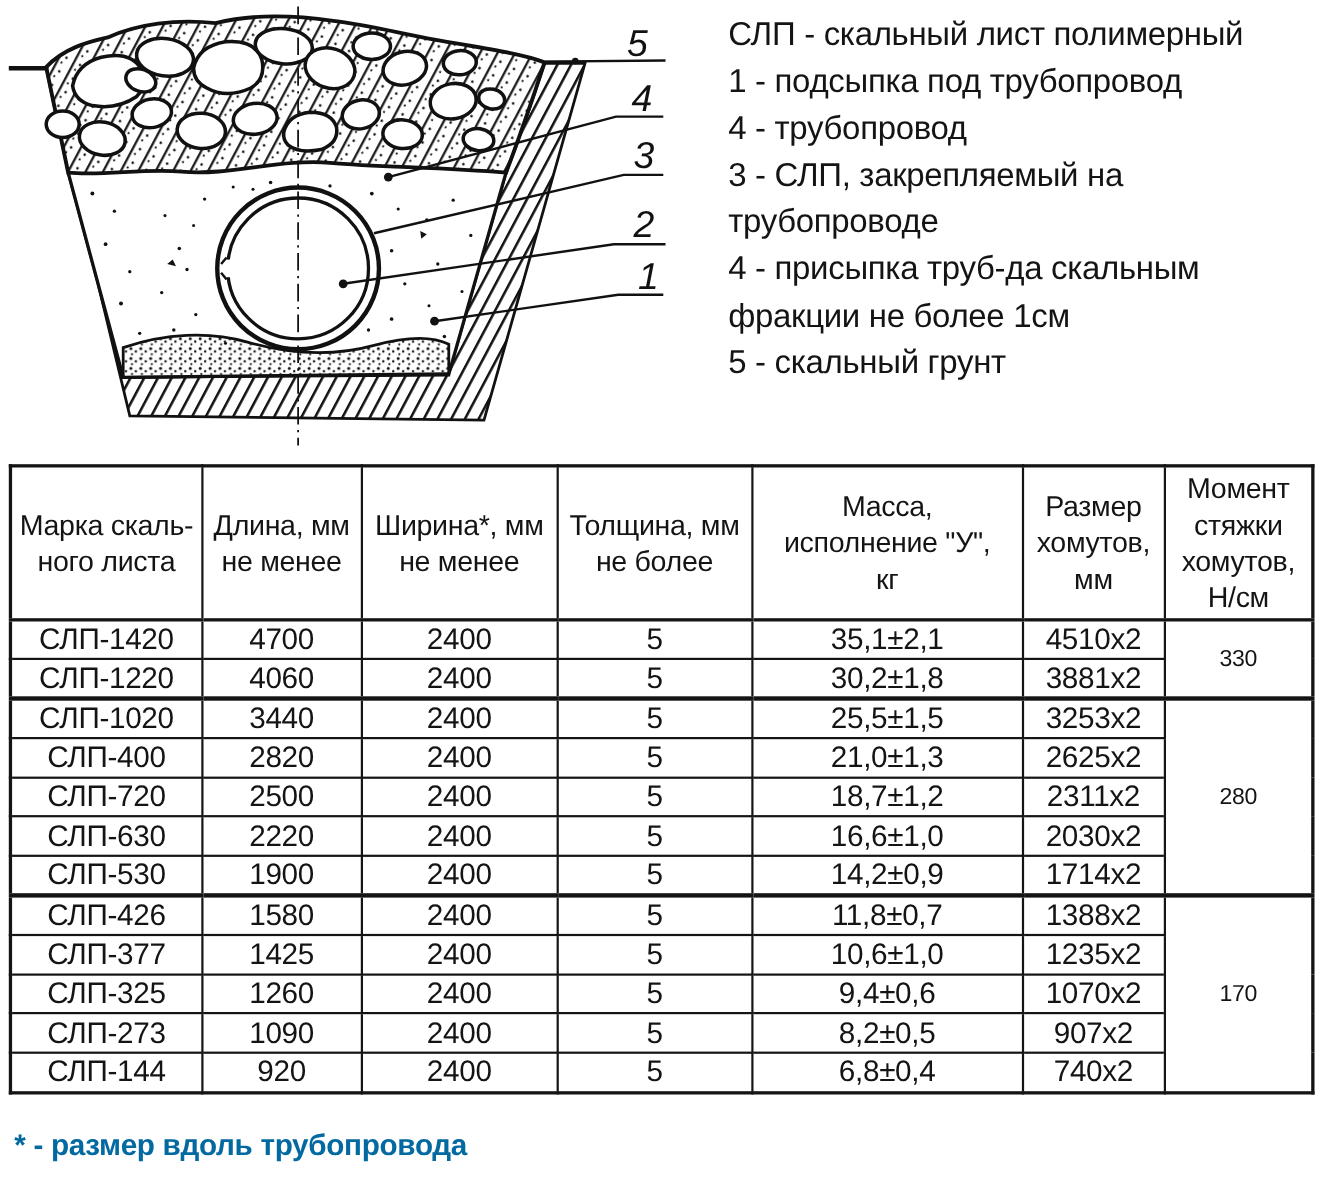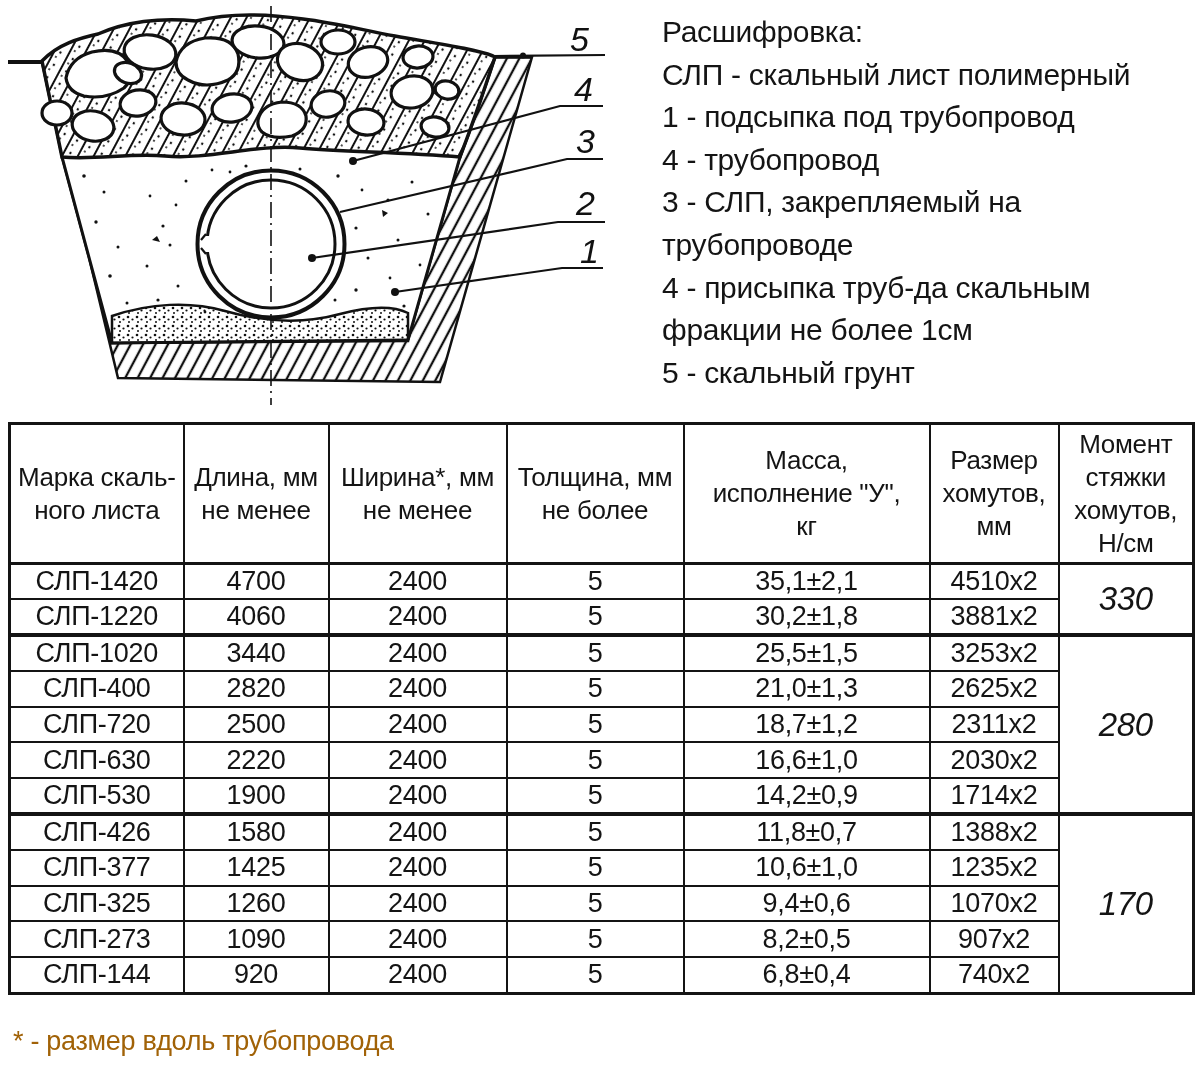--- a/index.html
+++ b/index.html
@@ -35,26 +35,26 @@
     overflow:hidden;
   }
   table.spec thead tr{height:140px;}
   table.spec th{
     font-weight:normal;font-size:26px;line-height:33px;
     white-space:pre-line;border-bottom:3px solid #141414;
   }
   table.spec tbody tr{height:35.8px;}
   table.spec td{font-size:27px;}
   table.spec tr.group-start td{border-top:4px solid #141414;}
-  table.spec td.torque{font-size:33px;font-style:italic;}
+  table.spec td.torque{font-size:21px;}
 
   
   .footnote{
     position:absolute;left:13px;top:1026px;
-    font-size:27px;letter-spacing:-0.3px;color:#a16207;
+    font-size:27px;letter-spacing:-0.3px;color:#0369a1;font-weight:bold;
   }
 </style>
 </head>
 <body>
 
 <div class="page">
 
   <svg class="diagram" viewBox="0 0 660 414" width="660" height="414">
     <defs>
       <pattern id="hatch" width="11" height="11" patternUnits="userSpaceOnUse" patternTransform="rotate(28)">
@@ -171,21 +171,20 @@
     </g>
 
     <text class="callout-num" x="570" y="51">5</text>
     <text class="callout-num" x="574" y="101">4</text>
     <text class="callout-num" x="576" y="153">3</text>
     <text class="callout-num" x="576" y="215">2</text>
     <text class="callout-num" x="580" y="263">1</text>
   </svg>
 
   <div class="legend" id="legend">
-      <div>Расшифровка:</div>
       <div>СЛП - скальный лист полимерный</div>
       <div>1 - подсыпка под трубопровод</div>
       <div>4 - трубопровод</div>
       <div>3 - СЛП, закрепляемый на</div>
       <div>трубопроводе</div>
       <div>4 - присыпка труб-да скальным</div>
       <div>фракции не более 1см</div>
       <div>5 - скальный грунт</div>
     </div>
 

